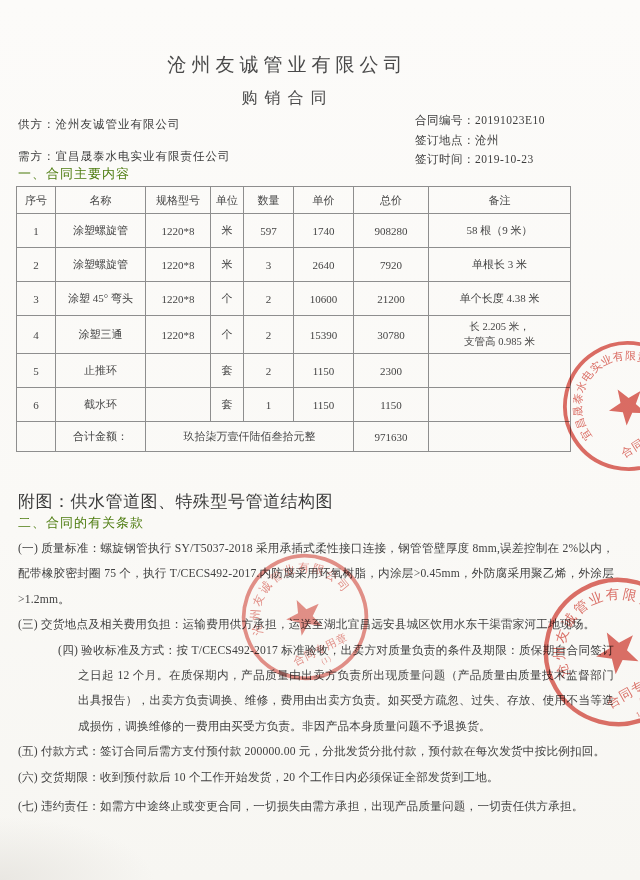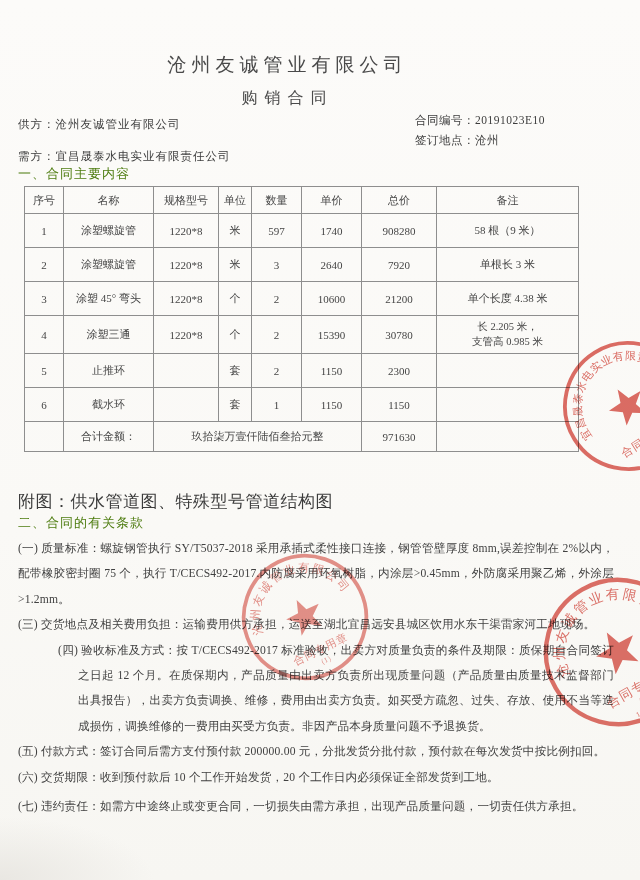--- a/index.html
+++ b/index.html
@@ -25,21 +25,21 @@
   .sec2-title{top:514px;left:18px;}
   table.items{
     position:absolute;top:186px;left:16px;width:554px;
     border-collapse:collapse;table-layout:fixed;
     font-size:11px;color:#454545;
   }
   table.items td,table.items th{
     border:1px solid #8e8e8e;text-align:center;vertical-align:middle;
     font-weight:normal;padding:1px 2px;overflow:hidden;
   }
-  table.items{border:1.5px solid #7a7a7a;margin-left:8px;}
+  table.items{border:1.5px solid #7a7a7a;}
   tr.hdr{height:27px;}
   tr.r{height:34px;}
   tr.r4{height:38px;}
   tr.total{height:30px;}
   tr.noterow{height:26px;}
   td.pre{white-space:pre-line;line-height:1.35;font-size:10.5px;}
   td.note{text-align:left;padding-left:5px;font-size:11px;letter-spacing:.3px;}
   .attachment{top:490px;left:18px;font-size:17px;letter-spacing:.5px;}
   .clauses{top:536px;left:18px;width:596px;font-size:11.6px;line-height:25.4px;
     text-align:justify;letter-spacing:.2px;color:#414141;}
@@ -63,20 +63,21 @@
 <div class="abs party supplier">
   <span>供方：</span><span>沧州友诚管业有限公司</span>
 </div>
 <div class="abs party buyer">
   <span>需方：</span><span>宜昌晟泰水电实业有限责任公司</span>
 </div>
 
 <div class="abs meta">
   <div><span>合同编号：</span><span>20191023E10</span></div>
   <div><span>签订地点：</span><span>沧州</span></div>
+  <div><span>签订时间：</span><span>2019-10-23</span></div>
 </div>
 
 <div class="abs sec-title sec1-title">一、合同主要内容</div>
 
 <table class="items">
   <colgroup>
     <col style="width:39px">
       <col style="width:90px">
       <col style="width:65px">
       <col style="width:33px">

